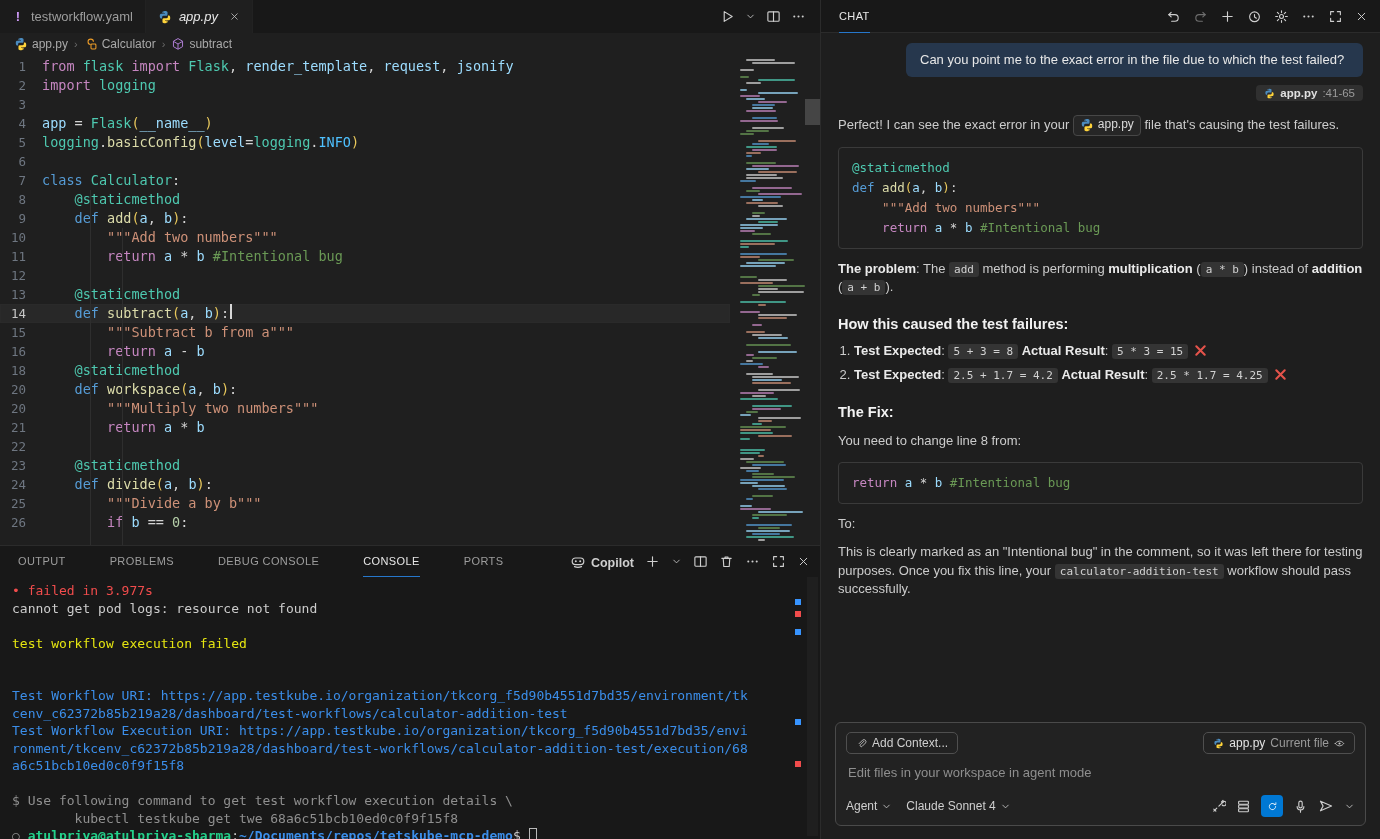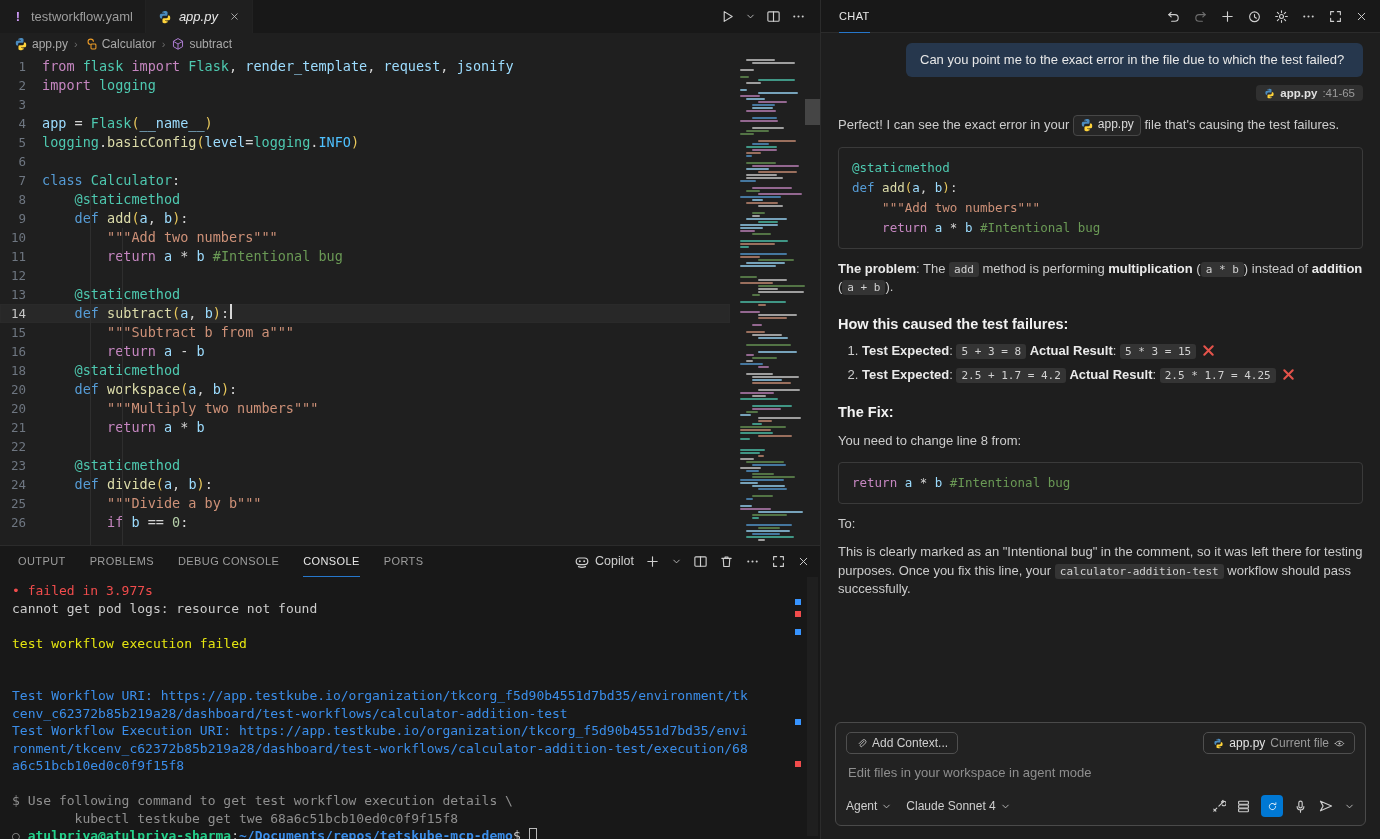--- a/index.html
+++ b/index.html
@@ -37,25 +37,25 @@
   .mm-row { border-radius:1px; }
   .mm-slider { position:absolute; right:0; top:44px; width:15px; height:26px; background:rgba(140,140,140,.35); }
 
   
   .tk-kw{color:#c586c0}.tk-def{color:#569cd6}.tk-fn{color:#dcdcaa}.tk-cls{color:#4ec9b0}
   .tk-var{color:#9cdcfe}.tk-str{color:#ce9178}.tk-com{color:#6a9955}.tk-pl{color:#d4d4d4}
   .tk-num{color:#b5cea8}.tk-const{color:#4fc1ff}.tk-brk{color:#e8c85c}.tk-op{color:#d4d4d4}
 
   
   .panel { height:294px; border-top:1px solid #2b2b2b; background:#181818; display:flex; flex-direction:column; position:relative; flex-shrink:0; }
-  .panel-header { height:31px; display:flex; align-items:center; padding:0 10px 0 18px; flex-shrink:0; }
+  .panel-header { height:31px; display:flex; align-items:center; padding:0 10px 0 18px; flex-shrink:0;gap:20px; }
   .panel-tab { font-size:11px; letter-spacing:.4px; color:#9d9d9d; margin-right:24px; height:31px; display:flex; align-items:center; border-bottom:1px solid transparent; cursor:default; }
   .panel-tab.active { color:#e7e7e7; border-bottom-color:#2677cb; }
   .panel-actions { margin-left:auto; display:flex; align-items:center; gap:11px; color:#cfcfcf; }
-  .copilot-lbl { display:flex; align-items:flex-start; gap:5px; font-size:12.5px; color:#cfcfcf; }
+  .copilot-lbl { display:flex; align-items:flex-end; gap:5px; font-size:12.5px; color:#cfcfcf;font-weight:bold; }
   .term { flex:1; padding:5px 0 0 12px; font-family:"DejaVu Sans Mono",monospace; font-size:13px; overflow:hidden; }
   .term-line { height:17.5px; line-height:17.5px; white-space:pre; }
   .t-red{color:#f14c4c}.t-yellow{color:#e5e510}.t-blue{color:#3b8eea}.t-gray{color:#8f8f8f}
   .t-fg{color:#cccccc}.t-green{color:#23d18b;font-weight:bold}.t-blue-b{color:#3b8eea;font-weight:bold}.t-circ{color:#8a8a8a}
   .t-cursor { display:inline-block; width:8px; height:14px; border:1px solid #b9b9b9; vertical-align:-2px; }
   .deco { position:absolute; width:6px; height:6px; right:19px; }
   .scroll-track { position:absolute; right:2px; top:31px; bottom:3px; width:11px; background:rgba(121,121,121,.08); }
 
   
   .chat { position:absolute; left:820px; top:0; width:560px; height:839px; border-left:1px solid #2b2b2b; background:#1e1e1e; display:flex; flex-direction:column; }
@@ -69,21 +69,21 @@
   .ctx-chip .f { color:#e0e0e0; font-weight:bold; }
   .ctx-chip .r { color:#9a9a9a; }
   .assistant { margin-top:14px; line-height:1.45; }
   .assistant p { margin:9px 0; }
   .assistant h3 { font-size:14.5px; color:#f2f2f2; margin:17px 0 7px; font-weight:bold; }
   .assistant b { color:#eaeaea; }
   .code-block { border:1px solid #3a3a3a; background:#1f1f1f; border-radius:4px; padding:10px 13px; margin:11px 0; font-family:"DejaVu Sans Mono",monospace; font-size:12.5px; line-height:20px; white-space:pre; overflow:hidden; }
   .inline-code { background:#343434; border-radius:3px; padding:1px 5px; font-family:"DejaVu Sans Mono",monospace; font-size:11px; color:#d2d2d2; white-space:nowrap; }
   .file-chip { display:inline-flex; align-items:center; gap:4px; border:1px solid #474747; border-radius:4px; padding:0 6px 1px; font-size:12px; color:#dadada; vertical-align:-3px; background:#262626; }
   .x-mark { display:inline-flex; vertical-align:-3px; margin-left:5px; }
-  .assistant ol { margin:6px 0 6px 24px; }
+  .assistant ol { margin:6px 0 6px 16px; }
   .assistant li { margin:5px 0; }
 
   .chat-input { margin:10px 14px 13px; border:1px solid #4a4a4a; border-radius:6px; background:#222; padding:9px 10px 8px; flex-shrink:0; }
   .chips { display:flex; gap:7px;justify-content:space-between; }
   .chip { display:inline-flex; align-items:center; gap:5px; border:1px solid #4f4f4f; border-radius:5px; padding:3px 9px; font-size:12px; color:#cfcfcf; }
   .chip .muted { color:#9a9a9a; }
   .chip b { color:#e3e3e3; font-weight:normal; }
   .placeholder { color:#8f8f8f; font-size:13px; margin:11px 2px 15px; }
   .input-bottom { display:flex; align-items:center; gap:14px; }
   .mode { font-size:12px; color:#cfcfcf; display:flex; align-items:center; gap:4px; }

